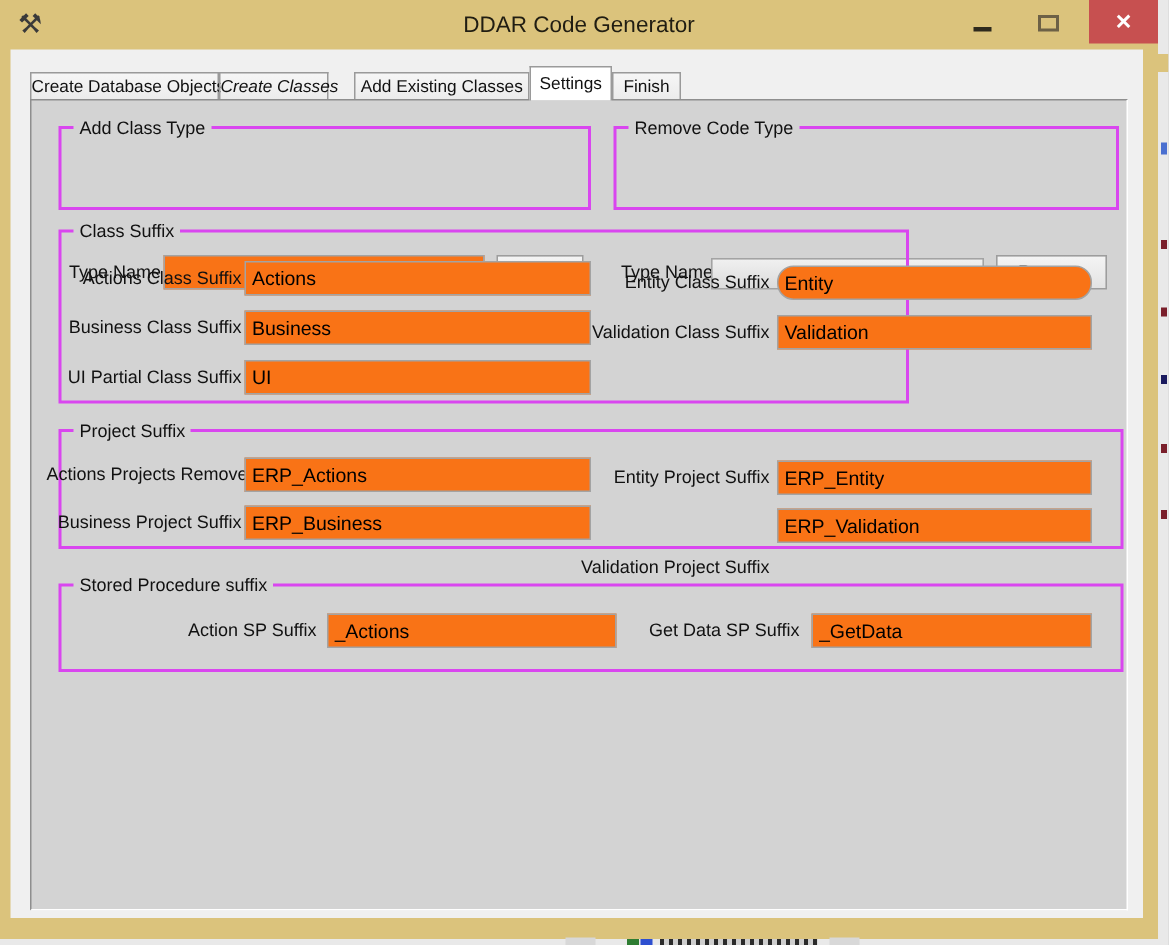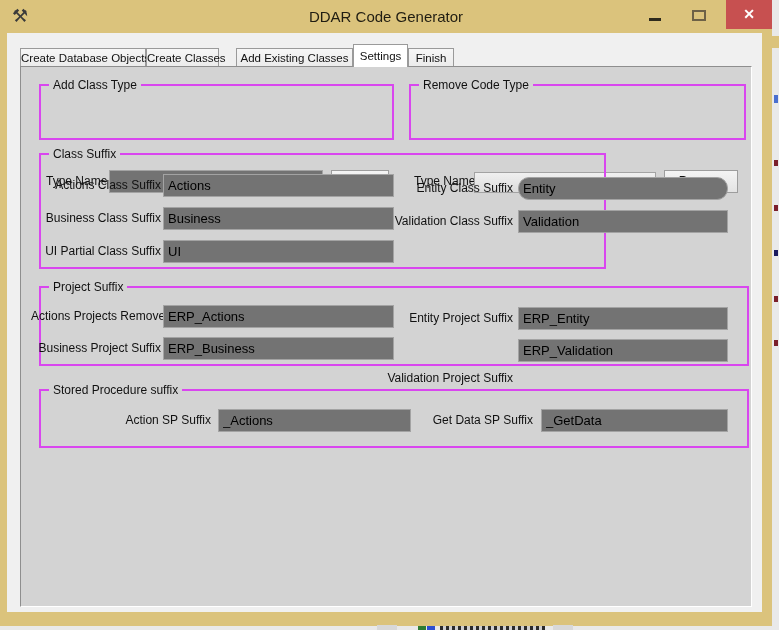--- a/index.html
+++ b/index.html
@@ -54,21 +54,21 @@
     position:absolute; top:48px; height:19px;
     background:linear-gradient(#f6f6f6,#ebebeb);
     border:1px solid #9a9a9a; border-bottom:none;
     font-size:11.5px; text-align:center; line-height:18px;
     white-space:nowrap; z-index:2; color:#111;
   }
   .tab.active {
     top:44px; height:23px; background:#ffffff; line-height:22px; z-index:4;
   }
   .tab1 { left:20px;  width:126px; }
-  .tab2 { left:146px; width:73px;  }
+  .tab2 { left:146px; width:73px;font-style:italic;  }
   .tab3 { left:236px; width:117px; }
   .tab4 { left:353px; width:55px;  }
   .tab5 { left:408px; width:46px;  }
   
   .tabpage {
     position:absolute; left:20px; top:66px; width:732px; height:541px;
     background:#d3d3d3;
     border:1px solid #8e8e8e;
     border-right-color:#ffffff; border-bottom-color:#ffffff;
     z-index:3;
@@ -78,21 +78,21 @@
   }
   .legend {
     position:absolute; top:-8px; left:8px; background:#d3d3d3;
     padding:0 4px; font-size:12px; white-space:nowrap; color:#111;
   }
   .flabel {
     position:absolute; height:23px; line-height:23px; font-size:12px;
     text-align:right; white-space:nowrap; color:#111;
   }
   .tbox {
-    position:absolute; height:23px; background:#737373;
+    position:absolute; height:23px; background:#f97316;
     border:1px solid #a3a3a3; font-family:"Liberation Sans",sans-serif;
     font-size:13px; color:#000; padding:0 4px; outline:none;
   }
   .wbtn {
     position:absolute; height:23px;
     background:linear-gradient(#f4f4f4,#e3e3e3);
     border:1px solid #9d9d9d; font-size:12px; text-align:center;
     line-height:21px; color:#111;
   }
   .combo {

